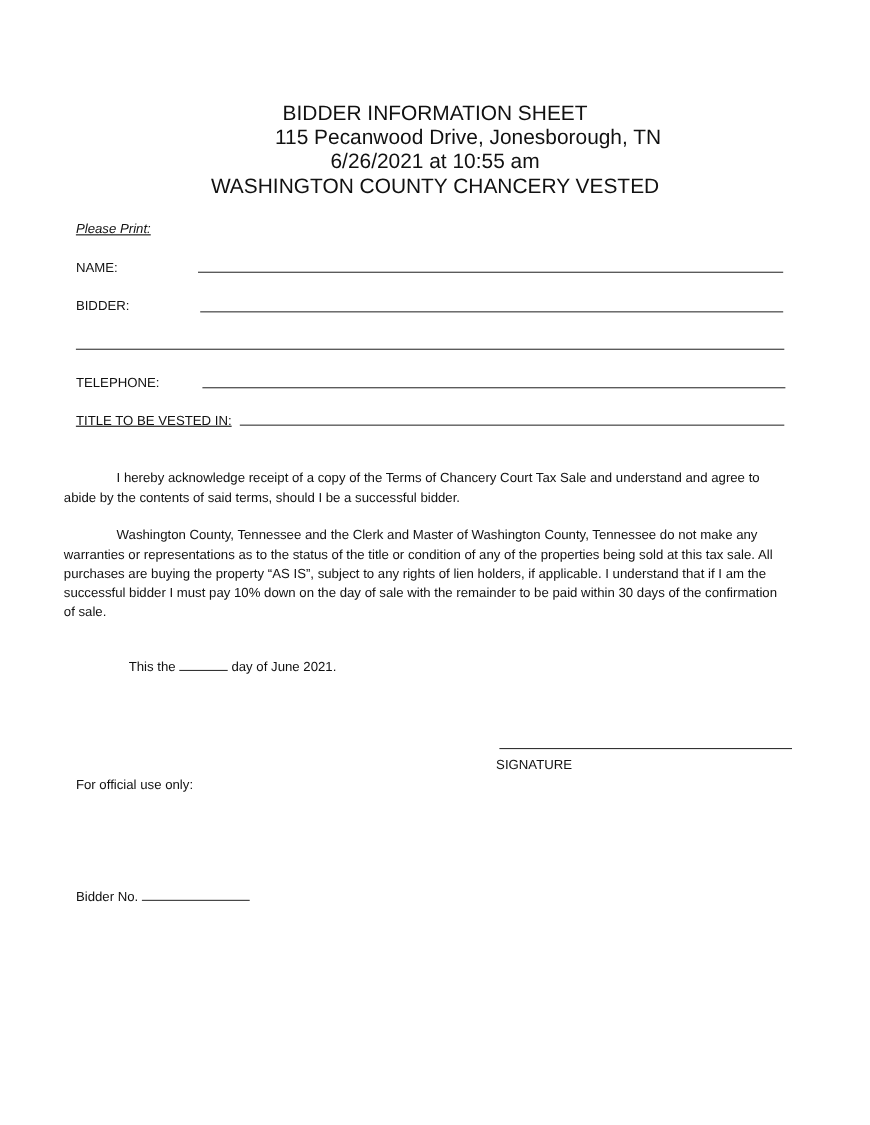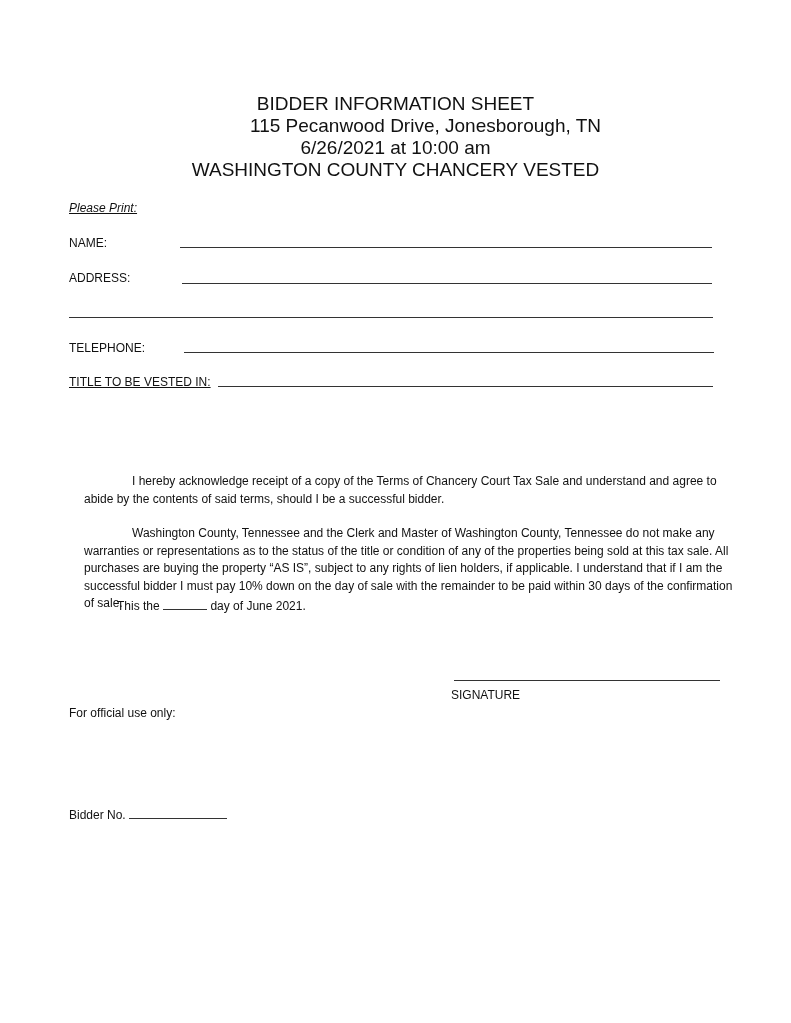--- a/index.html
+++ b/index.html
@@ -2,39 +2,39 @@
 <html><head>
 <meta charset="utf-8">
 <style>
   html, body { margin:0; padding:0; background:#ffffff; }
   body { width:791px; height:1023px; position:relative; overflow:hidden;
          font-family:"Liberation Sans", sans-serif; color:#111; }
   .abs { position:absolute; white-space:nowrap; }
   .title { left:0; width:791px; text-align:center; font-size:19px; line-height:22px; }
   .lbl { font-size:12px; }
   .line { position:absolute; height:0; border-bottom:1px solid #333; }
-  .para { position:absolute; left:84px; width:650px; font-size:12px; line-height:17.6px; white-space:normal;margin-top:47px; }
+  .para { position:absolute; left:58px; width:650px; font-size:12px; line-height:17.6px; white-space:normal; }
   .para span.indent { display:inline-block; width:48px; }
   .please { font-style:italic; text-decoration:underline; }
   .blank { display:inline-block; border-bottom:1px solid #333; vertical-align:baseline; height:10px; }
 </style>
 </head>
 <body>
 
 <div class="abs title" style="top:93px;">BIDDER INFORMATION SHEET</div>
 <div class="abs title" style="top:115px;margin-left:30px;">115 Pecanwood Drive, Jonesborough, TN</div>
-<div class="abs title" style="top:137px;">6/26/2021 at 10:00 am</div>
+<div class="abs title" style="top:137px;">6/26/2021 at 10:55 am</div>
 <div class="abs title" style="top:159px;">WASHINGTON COUNTY CHANCERY VESTED</div>
 
 <div class="abs lbl please" style="left:69px; top:201px;">Please Print:</div>
 
 <div class="abs lbl" style="left:69px; top:236px;">NAME:</div>
 <div class="line" style="left:180px; top:247px; width:532px;"></div>
 
-<div class="abs lbl" style="left:69px; top:271px;">ADDRESS:</div>
+<div class="abs lbl" style="left:69px; top:271px;">BIDDER:</div>
 <div class="line" style="left:182px; top:283px; width:530px;"></div>
 
 <div class="line" style="left:69px; top:317px; width:644px;"></div>
 
 <div class="abs lbl" style="left:69px; top:341px;">TELEPHONE:</div>
 <div class="line" style="left:184px; top:352px; width:530px;"></div>
 
 <div class="abs lbl" style="left:69px; top:375px;text-decoration:underline;">TITLE TO BE VESTED IN:</div>
 <div class="line" style="left:218px; top:386px; width:495px;"></div>
 

